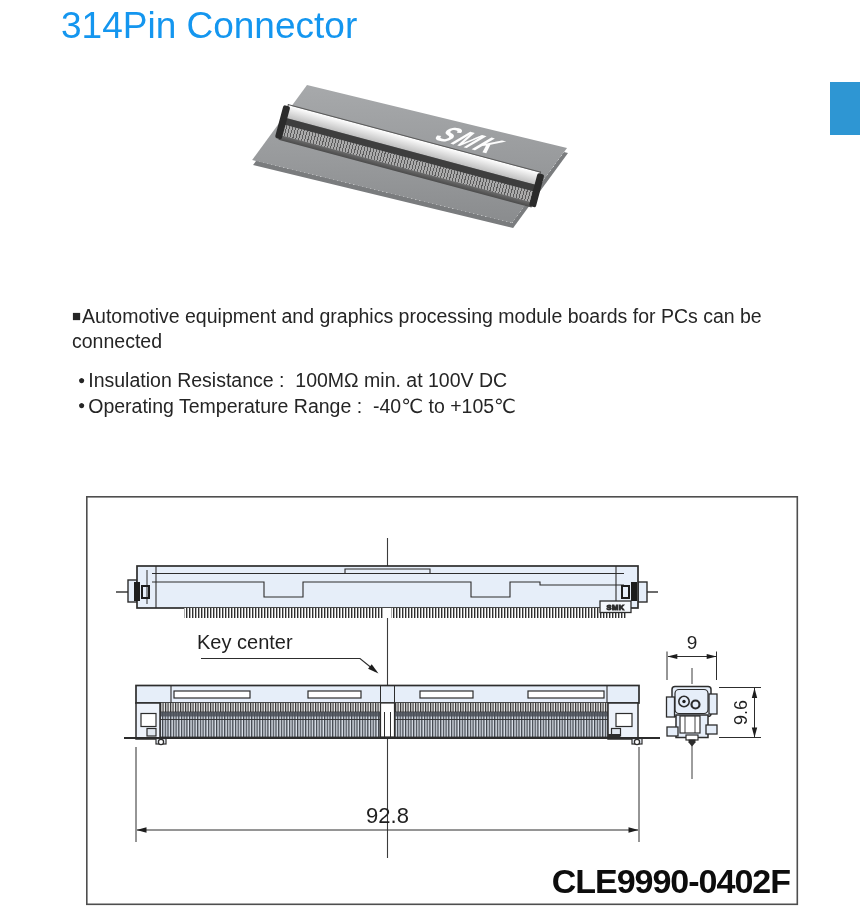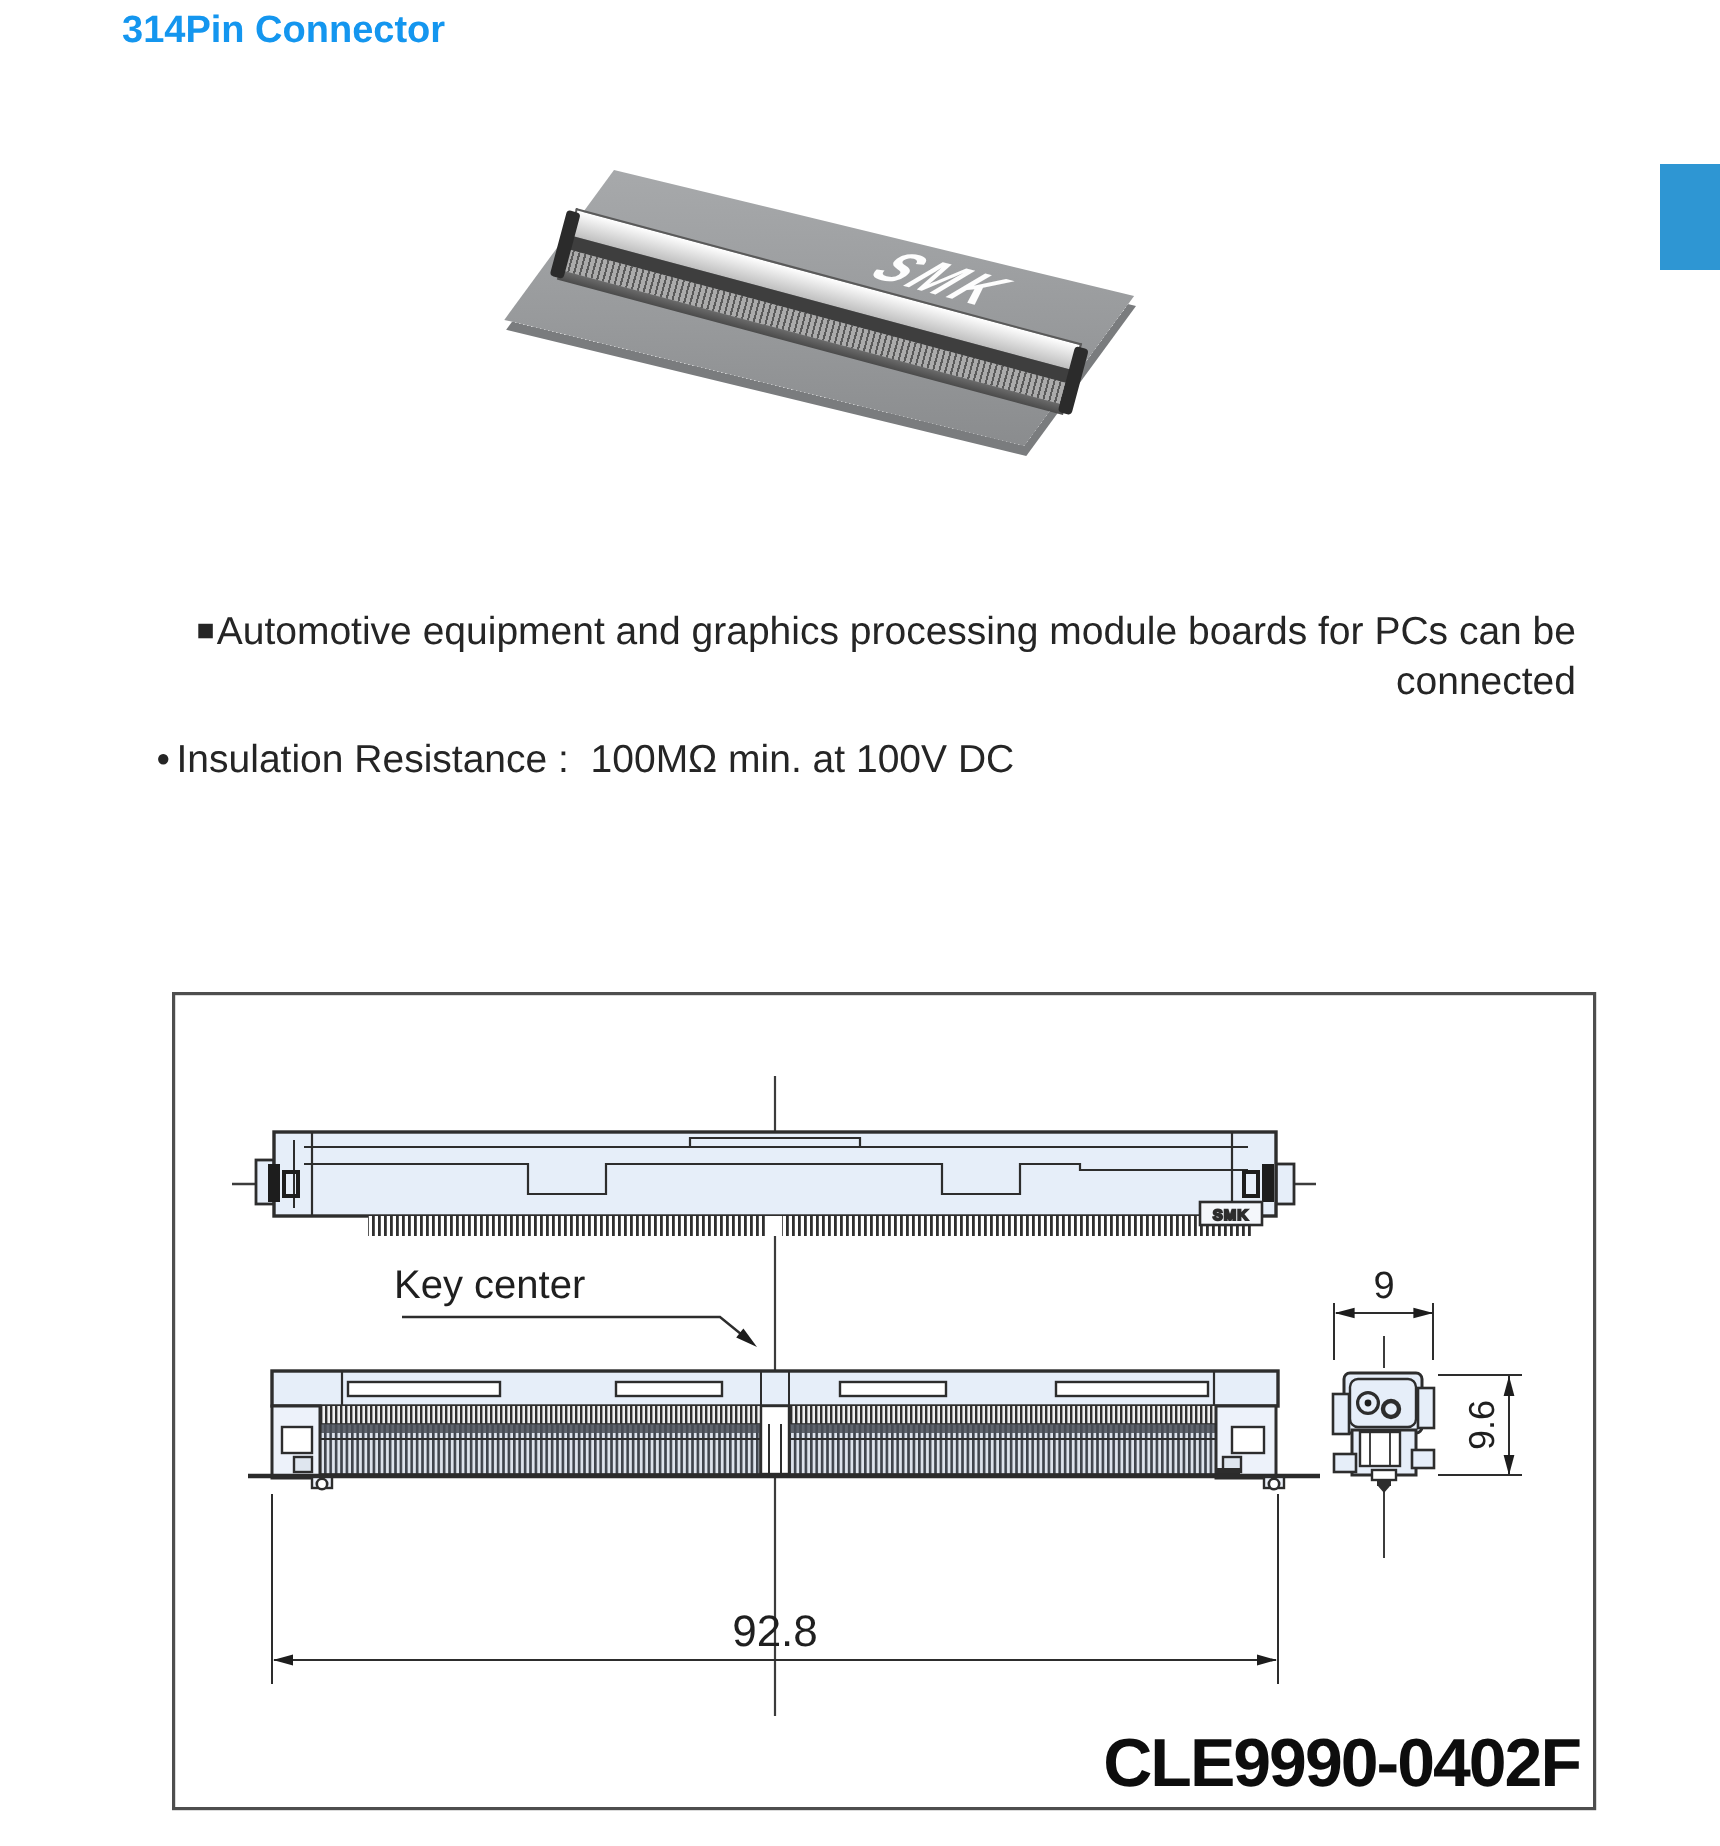--- a/index.html
+++ b/index.html
@@ -1,21 +1,21 @@
 <!DOCTYPE html>
 <html><head>
 <meta charset="utf-8">
 <style>
   html,body{margin:0;padding:0;background:#ffffff;}
   body{width:860px;height:923px;position:relative;overflow:hidden;
        font-family:"Liberation Sans","DejaVu Sans",sans-serif;color:#252525;}
   .abs{position:absolute;}
 
   
-  .page-title{left:61px;top:5px;font-size:19px;font-weight:bold;color:#1496ef;letter-spacing:0;}
+  .page-title{left:61px;top:5px;font-size:37px;font-weight:normal;color:#1496ef;letter-spacing:0;}
 
   
   .edge-tab{left:830px;top:82px;width:30px;height:53px;background:#2e96d3;}
 
   
   .photo{left:250px;top:80px;width:375px;height:160px;}
   .board{left:0;top:0;width:267px;height:93px;transform:matrix(0.974,0.236,-0.59,0.806,57,5);
          transform-origin:0 0;background:linear-gradient(165deg,#a7a9ab 0%,#989a9c 55%,#8a8c8e 100%);
          box-shadow:4px 5px 0 #7a7c7e;}
   .conn-shadow{left:42px;top:40px;width:252px;height:9px;background:rgba(60,60,60,.30);
@@ -25,21 +25,21 @@
   .c-mid{height:7px;background:#3e3e3e;}
   .c-pins{height:11px;background:repeating-linear-gradient(90deg,#5a5a5a 0 1px,#ababab 1px 3px);
           border-left:1px solid #444;border-right:1px solid #444;}
   .c-base{height:5px;background:linear-gradient(#6a6a6a,#4b4b4b);}
   .c-capL{position:absolute;left:-4px;top:2px;width:7px;height:34px;background:#2b2b2b;border-radius:2px;}
   .c-capR{position:absolute;right:-4px;top:2px;width:7px;height:34px;background:#2b2b2b;border-radius:2px;}
   .smk-logo{left:205px;top:42px;transform:rotate(15deg) skewX(-38deg);transform-origin:0 0;
             color:#fdfdfd;font-weight:bold;font-style:italic;font-size:24px;letter-spacing:2px;}
 
   
-  .intro{left:72px;top:284px;width:716px;font-size:19.5px;line-height:1.33;color:#252525;text-align:right;}
+  .intro{left:72px;top:284px;width:716px;font-size:19.5px;line-height:1.33;color:#252525;}
   .intro .sq{font-size:15px;vertical-align:2px;margin-right:1px;}
 
   
   .specs{left:78px;top:369px;list-style:none;margin:0;padding:0;font-size:19.5px;color:#252525;}
   .specs li{height:25.7px;white-space:nowrap;}
   .specs .blt{font-size:12px;vertical-align:3.5px;margin-right:3px;}
   .specs .sep,.specs .val{white-space:pre;}
 
   
   .drawing{left:86px;top:496px;}
@@ -64,20 +64,21 @@
     <div class="c-capL"></div>
     <div class="c-capR"></div>
   </div>
   <div class="abs smk-logo">SMK</div>
 </div>
 
 <p class="abs intro"><span class="sq">■</span><span>Automotive equipment and graphics processing module boards for PCs can be connected</span></p>
 
 <ul class="abs specs">
   <li><span class="blt">●</span><span class="lbl">Insulation Resistance</span><span class="sep"> :  </span><span class="val">100MΩ min. at 100V DC</span></li>
+  <li><span class="blt">●</span><span class="lbl">Operating Temperature Range</span><span class="sep"> :  </span><span class="val">-40℃ to +105℃</span></li>
 </ul>
 
 <svg class="abs drawing" width="713" height="410" viewBox="86 496 713 410">
   <defs>
     <pattern id="combA" width="3" height="10" patternUnits="userSpaceOnUse">
       <rect width="3" height="10" fill="#ffffff"></rect>
         <rect width="1.4" height="10" fill="#2f2f2f"></rect>
     </pattern>
     <pattern id="combB" width="2.5" height="9" patternUnits="userSpaceOnUse">
       <rect width="2.5" height="9" fill="#f0f0f0"></rect>

